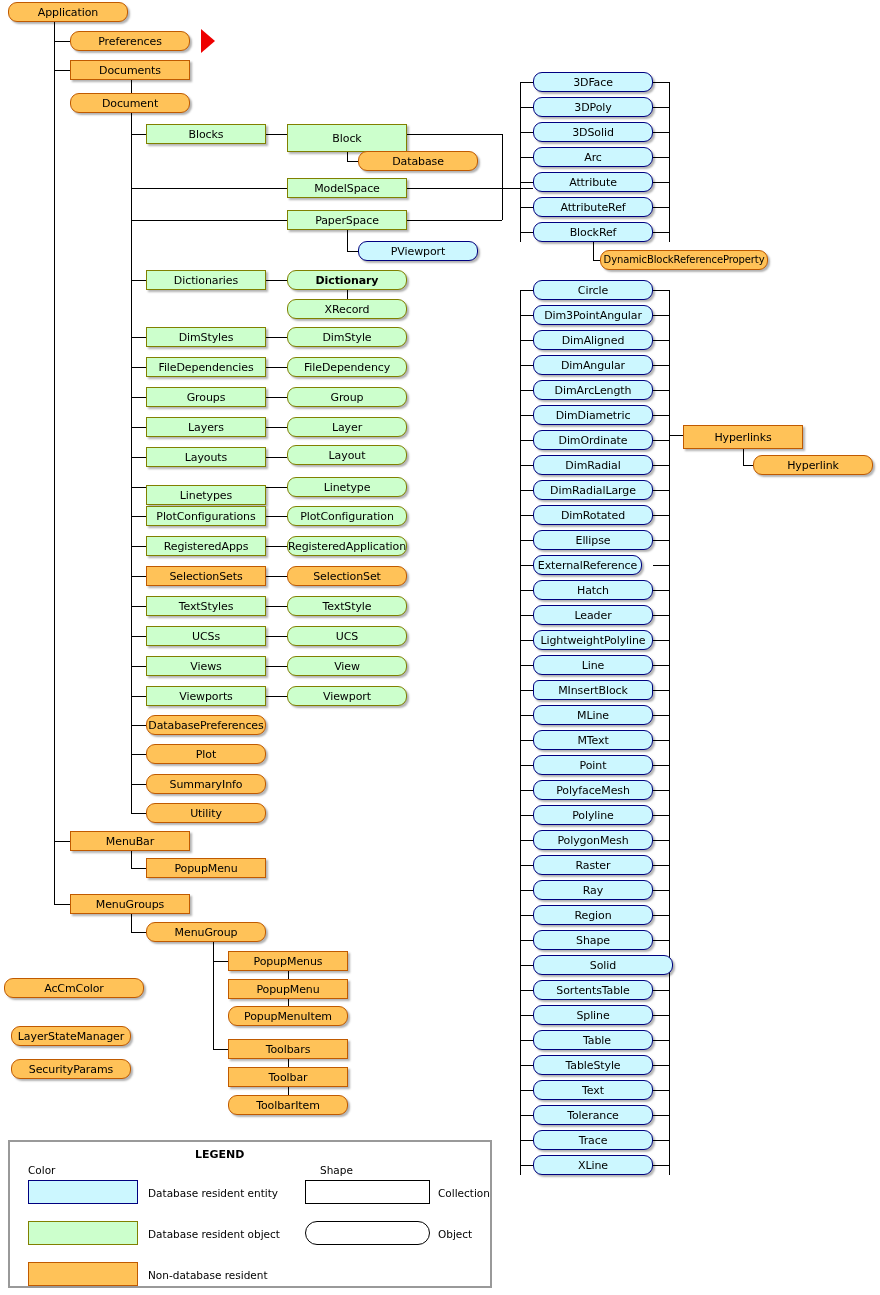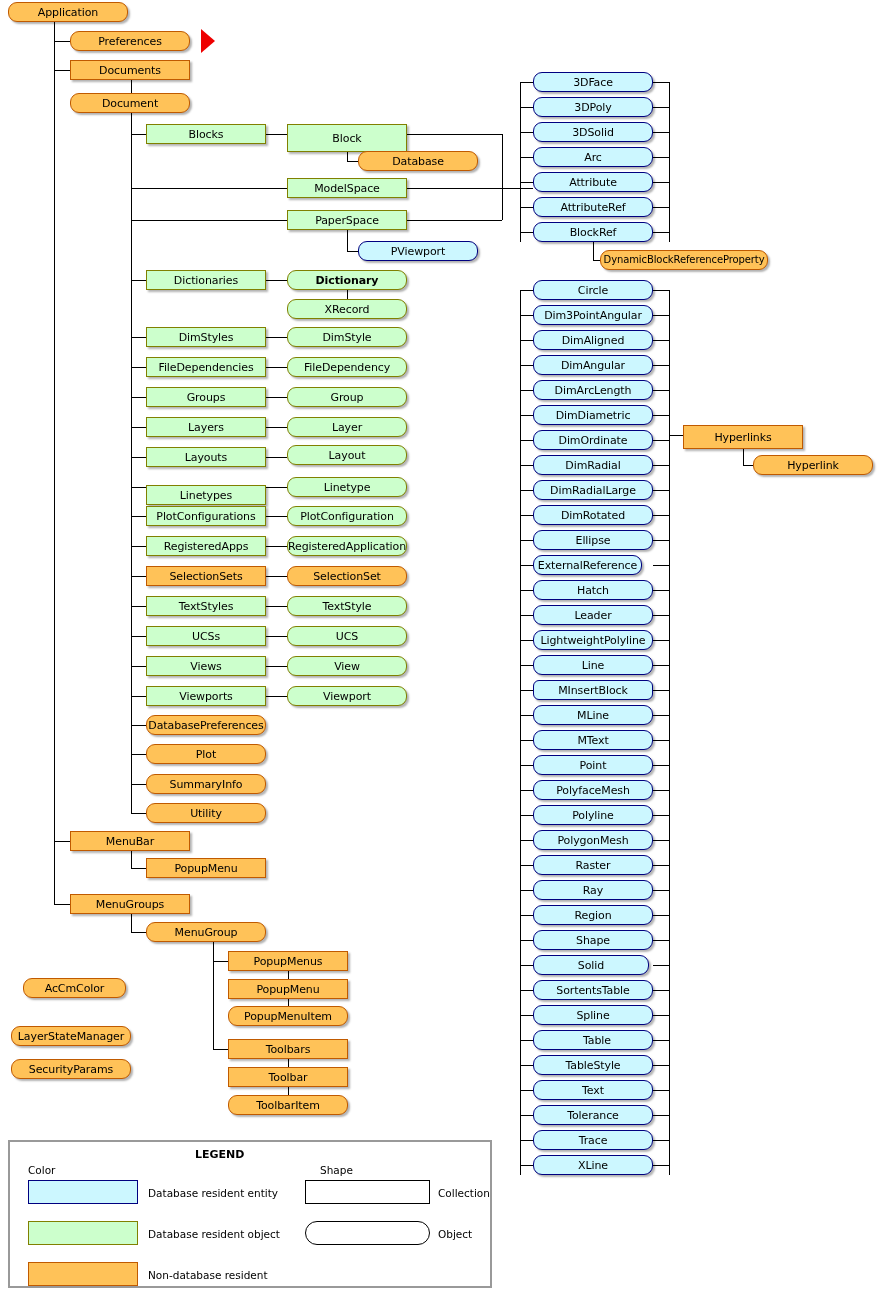--- a/index.html
+++ b/index.html
@@ -261,21 +261,21 @@
       <div class="node c-nondb s-collection" style="left: 70px; top: 831px; width: 120px; height: 20px;">MenuBar</div>
       <div class="node c-nondb s-collection" style="left: 146px; top: 858px; width: 120px; height: 20px;">PopupMenu</div>
       <div class="node c-nondb s-collection" style="left: 70px; top: 894px; width: 120px; height: 20px;">MenuGroups</div>
       <div class="node c-nondb s-object" style="left: 146px; top: 922px; width: 120px; height: 20px;">MenuGroup</div>
       <div class="node c-nondb s-collection" style="left: 228px; top: 951px; width: 120px; height: 20px;">PopupMenus</div>
       <div class="node c-nondb s-collection" style="left: 228px; top: 979px; width: 120px; height: 20px;">PopupMenu</div>
       <div class="node c-nondb s-object" style="left: 228px; top: 1006px; width: 120px; height: 20px;">PopupMenuItem</div>
       <div class="node c-nondb s-collection" style="left: 228px; top: 1039px; width: 120px; height: 20px;">Toolbars</div>
       <div class="node c-nondb s-collection" style="left: 228px; top: 1067px; width: 120px; height: 20px;">Toolbar</div>
       <div class="node c-nondb s-object" style="left: 228px; top: 1095px; width: 120px; height: 20px;">ToolbarItem</div>
-      <div class="node c-nondb s-object" style="left: 23px; top: 978px; width: 103px; height: 20px;">AcCmColor</div>
+      <div class="node c-nondb s-object" style="left: 4px; top: 978px; width: 140px; height: 20px;">AcCmColor</div>
       <div class="node c-nondb s-object" style="left: 11px; top: 1019px; width: 120px; height: 20px; margin-top: 7px;">LayerStateManager</div>
       <div class="node c-nondb s-object" style="left: 11px; top: 1059px; width: 120px; height: 20px;">SecurityParams</div>
       <div class="node c-entity s-object" style="left: 533px; top: 72px; width: 120px; height: 20px;">3DFace</div>
       <div class="node c-entity s-object" style="left: 533px; top: 97px; width: 120px; height: 20px;">3DPoly</div>
       <div class="node c-entity s-object" style="left: 533px; top: 122px; width: 120px; height: 20px;">3DSolid</div>
       <div class="node c-entity s-object" style="left: 533px; top: 147px; width: 120px; height: 20px;">Arc</div>
       <div class="node c-entity s-object" style="left: 533px; top: 172px; width: 120px; height: 20px;">Attribute</div>
       <div class="node c-entity s-object" style="left: 533px; top: 197px; width: 120px; height: 20px;">AttributeRef</div>
       <div class="node c-entity s-object" style="left: 533px; top: 222px; width: 120px; height: 20px;">BlockRef</div>
       <div class="node c-nondb s-object" style="left: 600px; top: 250px; width: 168px; height: 20px; font-size: 10px;">DynamicBlockReferenceProperty</div>
@@ -299,21 +299,21 @@
       <div class="node c-entity s-object" style="left: 533px; top: 705px; width: 120px; height: 20px;">MLine</div>
       <div class="node c-entity s-object" style="left: 533px; top: 730px; width: 120px; height: 20px;">MText</div>
       <div class="node c-entity s-object" style="left: 533px; top: 755px; width: 120px; height: 20px;">Point</div>
       <div class="node c-entity s-object" style="left: 533px; top: 780px; width: 120px; height: 20px;">PolyfaceMesh</div>
       <div class="node c-entity s-object" style="left: 533px; top: 805px; width: 120px; height: 20px;">Polyline</div>
       <div class="node c-entity s-object" style="left: 533px; top: 830px; width: 120px; height: 20px;">PolygonMesh</div>
       <div class="node c-entity s-object" style="left: 533px; top: 855px; width: 120px; height: 20px;">Raster</div>
       <div class="node c-entity s-object" style="left: 533px; top: 880px; width: 120px; height: 20px;">Ray</div>
       <div class="node c-entity s-object" style="left: 533px; top: 905px; width: 120px; height: 20px;">Region</div>
       <div class="node c-entity s-object" style="left: 533px; top: 930px; width: 120px; height: 20px;">Shape</div>
-      <div class="node c-entity s-object" style="left: 533px; top: 955px; width: 116px; height: 20px;">Solid</div>
+      <div class="node c-entity s-object" style="left: 533px; top: 955px; width: 140px; height: 20px;">Solid</div>
       <div class="node c-entity s-object" style="left: 533px; top: 980px; width: 120px; height: 20px;">SortentsTable</div>
       <div class="node c-entity s-object" style="left: 533px; top: 1005px; width: 120px; height: 20px;">Spline</div>
       <div class="node c-entity s-object" style="left: 533px; top: 1030px; width: 120px; height: 20px; padding-left: 8px;">Table</div>
       <div class="node c-entity s-object" style="left: 533px; top: 1055px; width: 120px; height: 20px;">TableStyle</div>
       <div class="node c-entity s-object" style="left: 533px; top: 1080px; width: 120px; height: 20px;">Text</div>
       <div class="node c-entity s-object" style="left: 533px; top: 1105px; width: 120px; height: 20px;">Tolerance</div>
       <div class="node c-entity s-object" style="left: 533px; top: 1130px; width: 120px; height: 20px;">Trace</div>
       <div class="node c-entity s-object" style="left: 533px; top: 1155px; width: 120px; height: 20px;">XLine</div>
       <div class="node c-nondb s-collection" style="left: 683px; top: 425px; width: 120px; height: 24px;">Hyperlinks</div>
       <div class="node c-nondb s-object" style="left: 753px; top: 455px; width: 120px; height: 20px;">Hyperlink</div>

